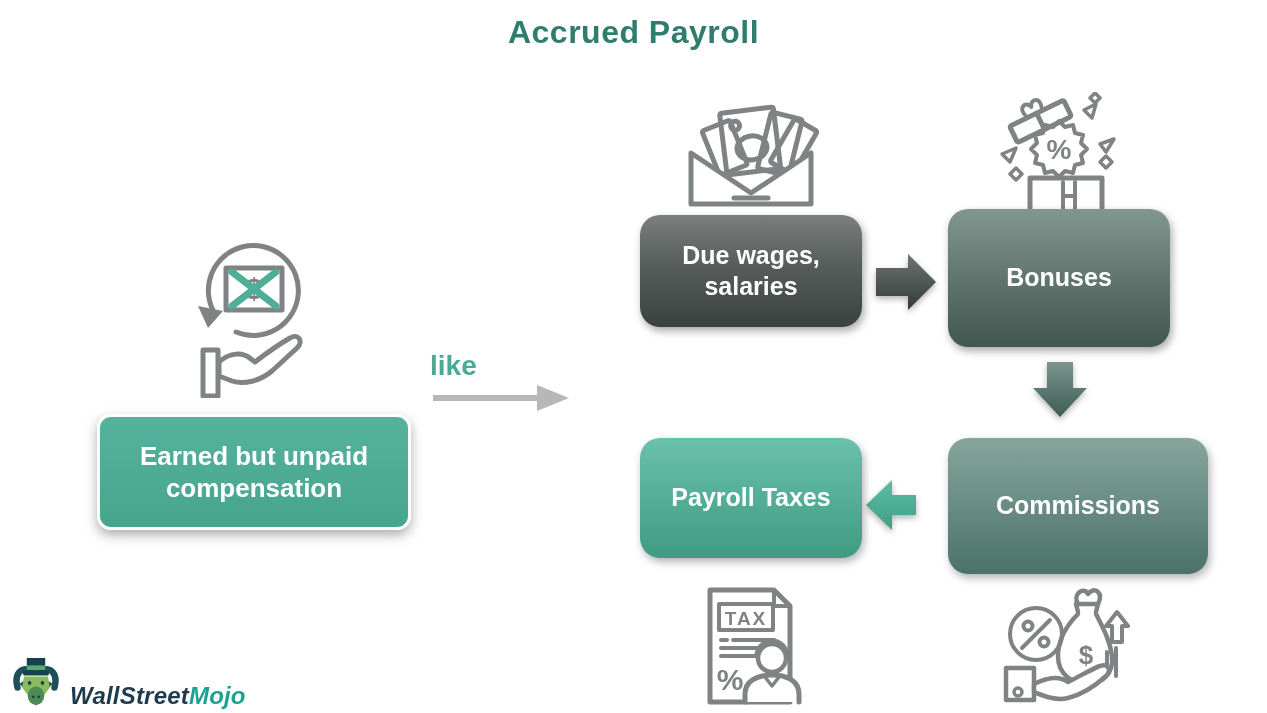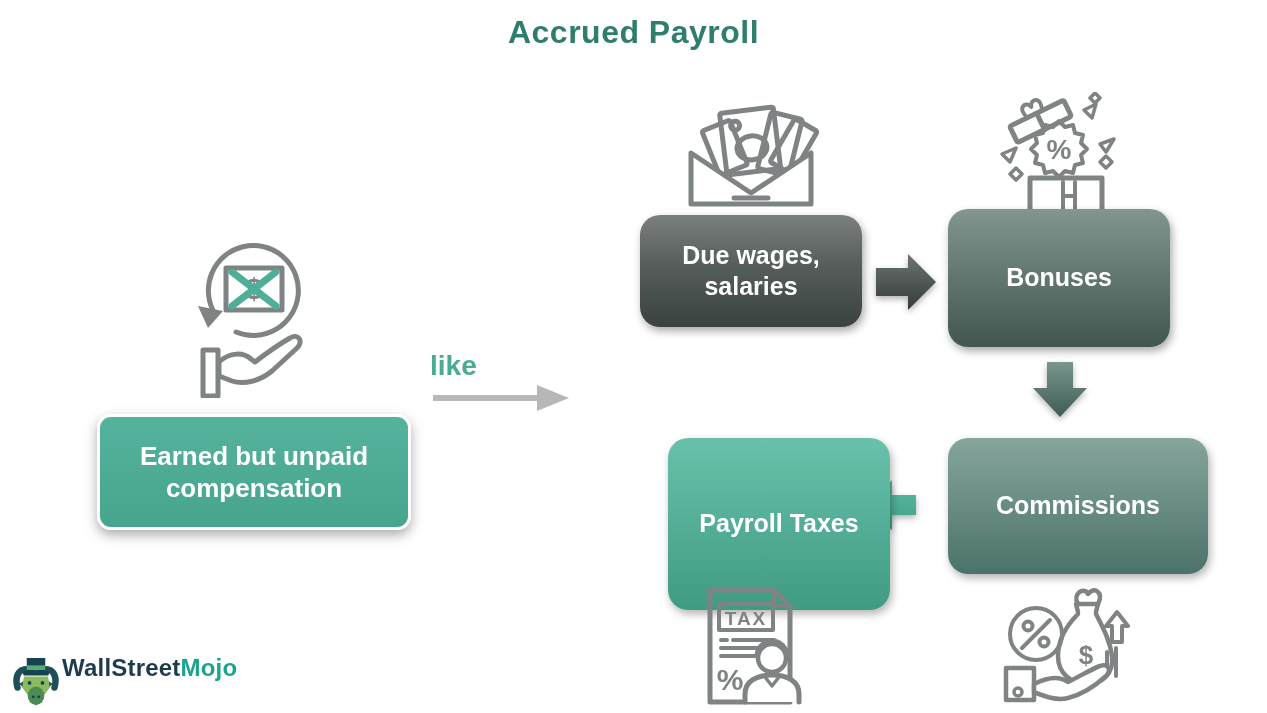--- a/index.html
+++ b/index.html
@@ -12,30 +12,30 @@
         text-align:center;font-size:25px;line-height:1.25;}
   .node-earned{left:97px;top:414px;width:308px;height:110px;border-radius:14px;
         background:linear-gradient(180deg,#55B29C,#47A48D);border:3px solid #fff;
         box-shadow:0 5px 12px rgba(90,90,90,.5);font-size:26px;}
   .node-due{left:640px;top:215px;width:222px;height:112px;border-radius:20px;
         background:linear-gradient(180deg,#7B7F7E 0%,#565D5B 45%,#3A4240 100%);
         box-shadow:2px 4px 8px rgba(0,0,0,.35);}
   .node-bonuses{left:948px;top:209px;width:222px;height:138px;border-radius:20px;
         background:linear-gradient(180deg,#81968F,#41564F);
         box-shadow:2px 4px 8px rgba(0,0,0,.35);}
-  .node-payroll{left:640px;top:438px;width:222px;height:172px;border-radius:20px;
+  .node-payroll{left:640px;top:438px;width:222px;height:120px;border-radius:20px;
         background:linear-gradient(180deg,#6AC1AB,#3F9B82);
-        box-shadow:2px 4px 8px rgba(0,0,0,.3);margin-left:28px;}
+        box-shadow:2px 4px 8px rgba(0,0,0,.3);}
   .node-commissions{left:948px;top:438px;width:260px;height:136px;border-radius:20px;
         background:linear-gradient(180deg,#86A59C,#4B726A);
         box-shadow:2px 4px 8px rgba(0,0,0,.3);}
   .node .lbl{padding:0 14px;}
   .arrow-shadow{filter:drop-shadow(0 3px 3px rgba(0,0,0,.3));}
   .icon{color:#7F8384;}
-  .logo{left:12px;top:654px;display:flex;align-items:flex-start;gap:2px;}
+  .logo{left:12px;top:654px;display:flex;align-items:flex-end;gap:10px;font-style:italic;}
   .logo-text{font-size:24px;font-weight:bold;letter-spacing:.2px;}
   .logo-part1{color:#1E3B4D;}
   .logo-part2{color:#1BA390;}
 </style>
 </head>
 <body>
 
 <div class="stage">
 
   <div class="abs title">Accrued Payroll</div>

